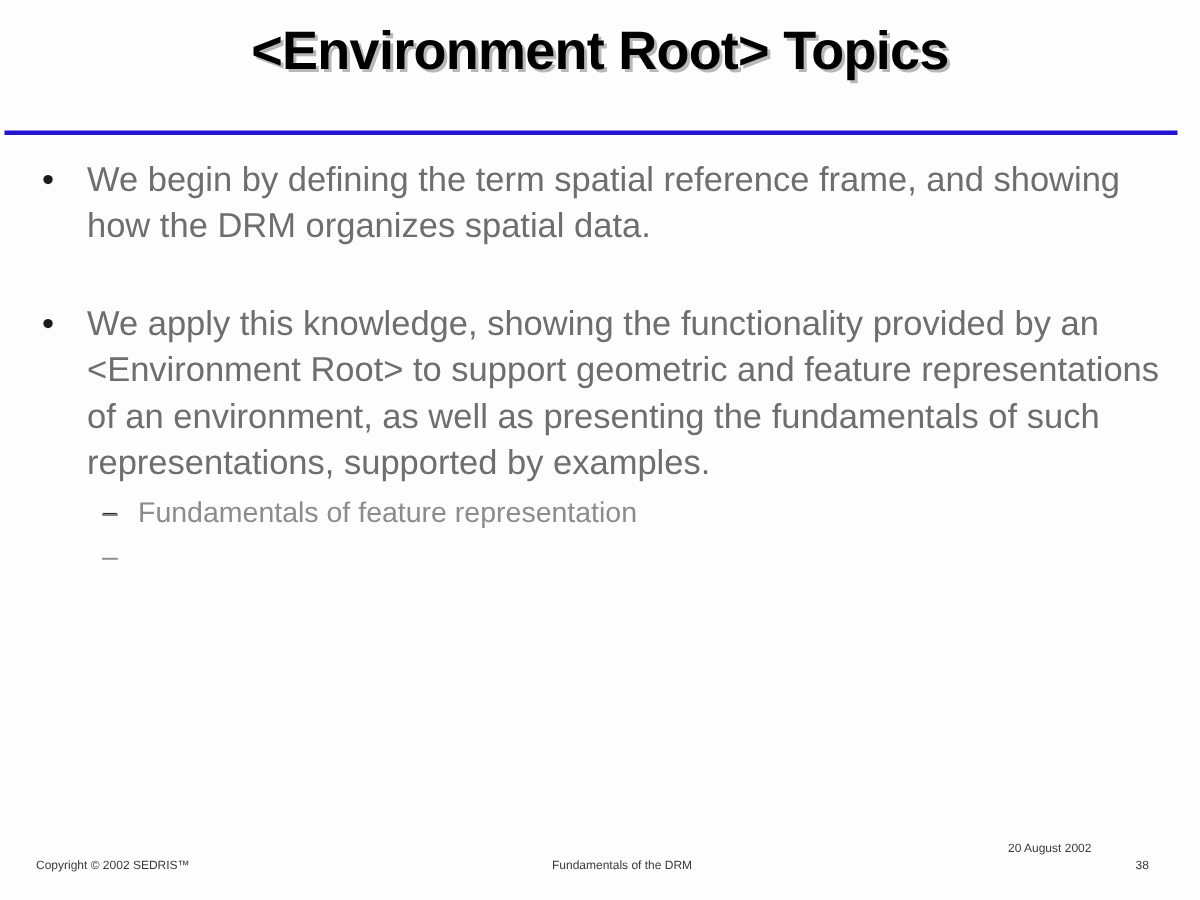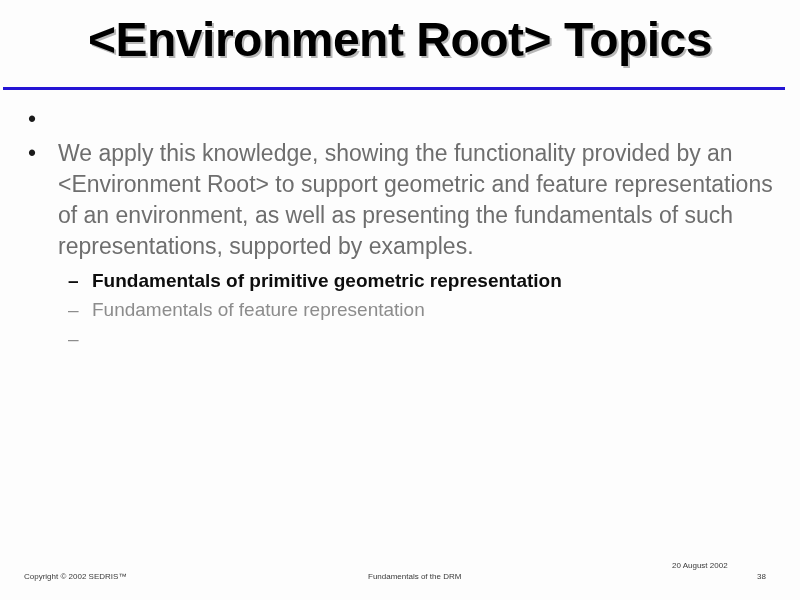--- a/index.html
+++ b/index.html
@@ -26,21 +26,21 @@
   
   .title-area {
     position: absolute;
     left: 0;
     top: 14px;
     width: 800px;
     text-align: center;
   }
   .slide-title {
     font-family: "Liberation Sans", sans-serif;
-    font-size: 48px;
+    font-size: 36px;
     font-weight: bold;
     color: #000000;
     letter-spacing: -0.5px;
     line-height: 1.1;
     text-shadow: 2px 2px 0 #b8b8b8;
     white-space: nowrap;
   }
 
   
   .title-rule {
@@ -153,34 +153,34 @@
   <div class="title-area">
     <div class="slide-title">&lt;Environment Root&gt; Topics</div>
   </div>
 
   <div class="title-rule"></div>
 
   <div class="body-area">
 
     <div class="bullet-l1">
       <span class="marker">•</span>
+      <span>We begin by defining the term spatial reference frame, and showing how the DRM organizes spatial data.</span>
     </div>
 
     <div class="spacer-para"></div>
 
     <div class="bullet-l1">
       <span class="marker">•</span>
       <span>We apply this knowledge, showing the functionality provided by an &lt;Environment Root&gt; to support geometric and feature representations of an environment, as well as presenting the fundamentals of such representations, supported by examples.</span>
     </div>
 
     <div class="sub-list">
 
       <div class="bullet-l2 emphasis">
         <span class="marker">–</span>
-        <span>Fundamentals of primitive geometric representation</span>
       </div>
 
       <div class="bullet-l2">
         <span class="marker">–</span>
         <span>Fundamentals of feature representation</span>
       </div>
 
       <div class="bullet-l2">
         <span class="marker">–</span>
       </div>

